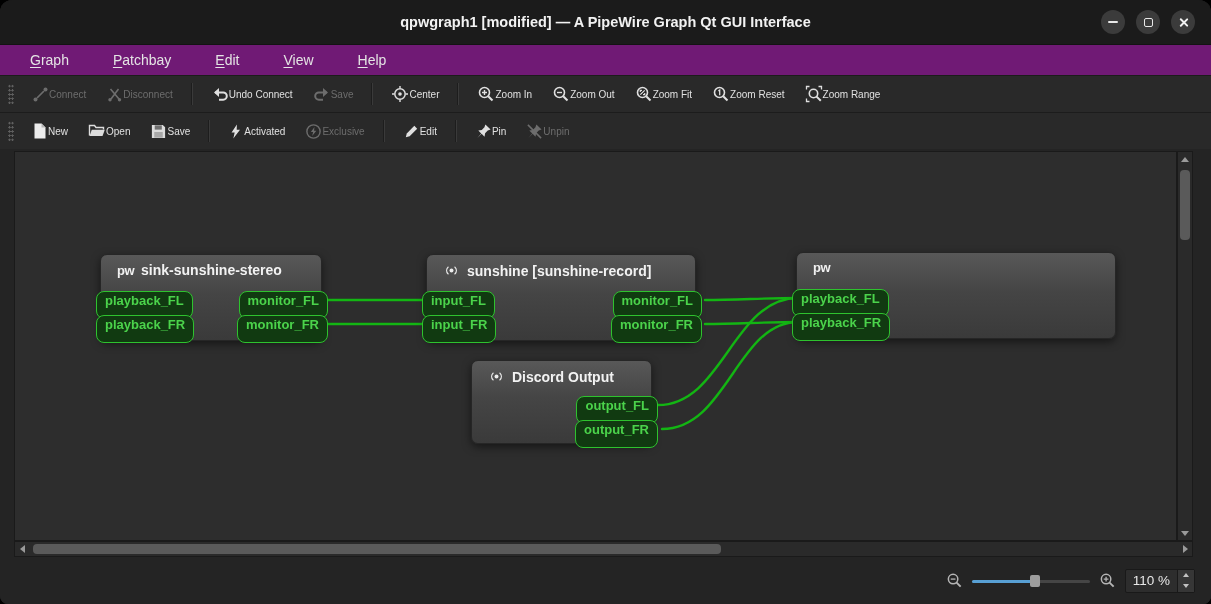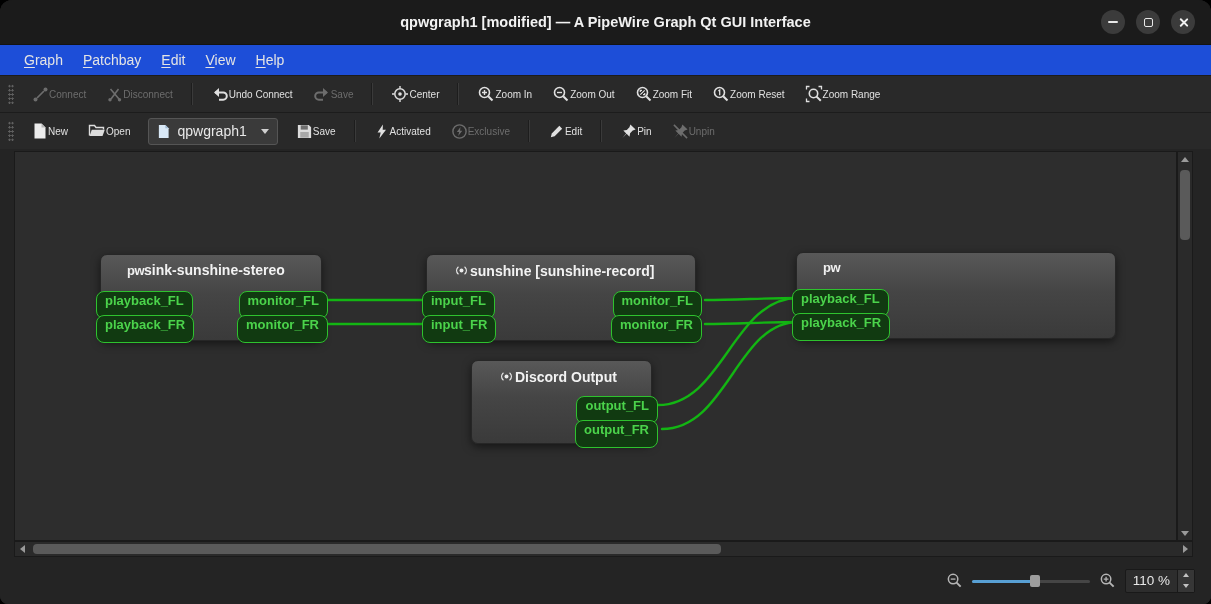--- a/index.html
+++ b/index.html
@@ -27,21 +27,21 @@
   .glyph-min { width:10px; height:2px; background:#e8e8e8; border-radius:1px; }
   .glyph-max { width:9px; height:9px; border:1.6px solid #e8e8e8; border-radius:2px; }
   .glyph-close { position:relative; width:11px; height:11px; }
   .glyph-close::before, .glyph-close::after {
     content:""; position:absolute; left:5px; top:0; width:1.8px; height:11px; background:#f0f0f0; border-radius:1px;
   }
   .glyph-close::before { transform:rotate(45deg); }
   .glyph-close::after  { transform:rotate(-45deg); }
 
   
-  .menubar { height:30px; flex:none; background:#1d4ed8; display:flex; align-items:center; padding:0 14px; }
+  .menubar { height:30px; flex:none; background:#701a75; display:flex; align-items:center; padding:0 20px;gap:24px; }
   .menu-item { padding:4px 10px; font-size:14px; color:#e4e4e4; border-radius:3px; cursor:default; }
   .accel { text-decoration:underline; text-underline-offset:2px; }
 
   
   .toolbar { height:37px; flex:none; background:#292929; border-top:1px solid #1c1c1c; display:flex; align-items:center; padding:0 4px; }
   .handle { width:6px; height:20px; margin:0 8px 0 4px; flex:none;
     background-image:radial-gradient(circle,#606060 1.1px,transparent 1.3px); background-size:3px 4.2px; }
   .sep { width:0; height:22px; margin:0 8px; border-left:1px solid #1d1d1d; border-right:1px solid #3a3a3a; flex:none; }
   .tbtn { display:flex; align-items:center; gap:0; padding:5px 10px; font-size:10px; color:#e0e0e0;
     border-radius:3px; white-space:nowrap; flex:none; }
@@ -54,21 +54,21 @@
 
   
   .main { position:relative; flex:1; background:#242424; }
   .canvas { position:absolute; left:14px; top:2px; width:1163px; height:390px;
     background:#2d2d2d; border:1px solid #1a1a1a; overflow:hidden; }
   .wires { position:absolute; left:0; top:0; z-index:0; }
 
   .node { position:absolute; z-index:1; border-radius:7px;
     background:linear-gradient(180deg,#585858 0%,#454545 45%,#3a3a3a 100%);
     border:1px solid #262626; box-shadow:0 3px 9px rgba(0,0,0,.5); }
-  .node-header { display:flex; align-items:center; padding:7px 10px 0 26px; }
+  .node-header { display:flex; align-items:center; gap:7px; padding:7px 10px 0 16px; }
   .pw-badge { font-weight:bold; font-size:13px; color:#f0f0f0; letter-spacing:-0.5px; flex:none; }
   .node-title { font-size:14px; font-weight:bold; color:#f2f2f2; white-space:nowrap; overflow:hidden; }
   .row { position:absolute; left:0; right:0; display:flex; justify-content:space-between; }
   .row.start { justify-content:flex-start; }
   .row.end { justify-content:flex-end; }
   .port { height:28px; line-height:18px; padding:0 8px; border:1.5px solid #2ec22e; border-radius:8px;
     background:#113a11; color:#4bd34b; font-size:13px; font-weight:bold; white-space:nowrap; }
   .port.in { margin-left:-5px; }
   .port.out { margin-right:-7px; }
 
@@ -230,28 +230,20 @@
       <span>New</span>
     </div>
     <div class="tbtn">
       <svg width="18" height="18" viewBox="0 0 18 18">
           <path d="M1.5 13.5 V3.5 h5 l1.5 2 h7.5 v2" fill="none" stroke="#dcdcdc" stroke-width="1.4"></path>
           <path d="M3.8 7.8 h13 l-2.3 6.2 H1.5 z" fill="#dcdcdc"></path>
         </svg>
       <span>Open</span>
     </div>
 
-    <div class="combo">
-      <svg width="13" height="15" viewBox="0 0 14 16">
-          <path d="M2 1 h7 l3.5 3.5 V15 H2 z" fill="#d9e8f6"></path>
-          <path d="M9 1 v3.5 h3.5 z" fill="#9cb8d2"></path>
-        </svg>
-      <span>qpwgraph1</span>
-      <span class="combo-arrow"></span>
-    </div>
 
     <div class="tbtn">
       <svg width="17" height="17" viewBox="0 0 18 18">
           <path d="M2 2 h11.5 L16 4.5 V16 H2 z" fill="#dcdcdc"></path>
           <rect x="5" y="2.5" width="7.5" height="4.5" fill="#6f6f6f"></rect>
           <rect x="4.5" y="9.5" width="9" height="6" fill="#a8a8a8"></rect>
         </svg>
       <span>Save</span>
     </div>
 

